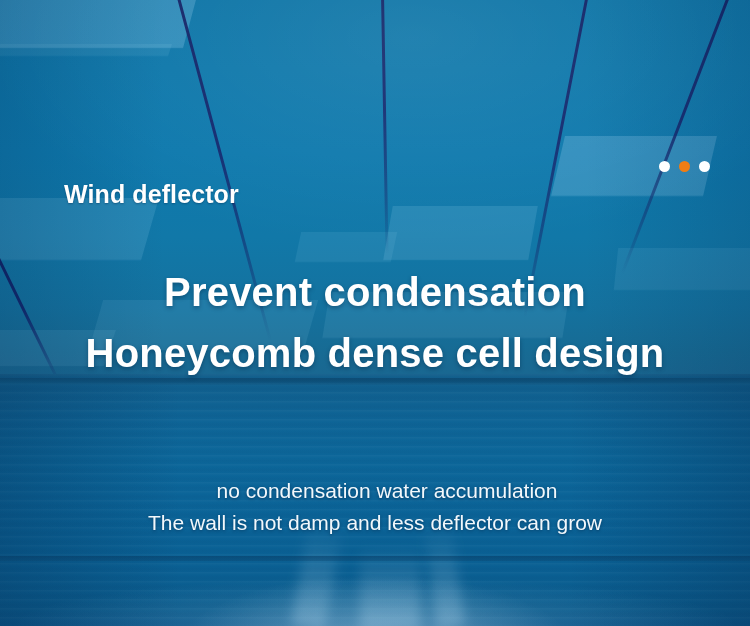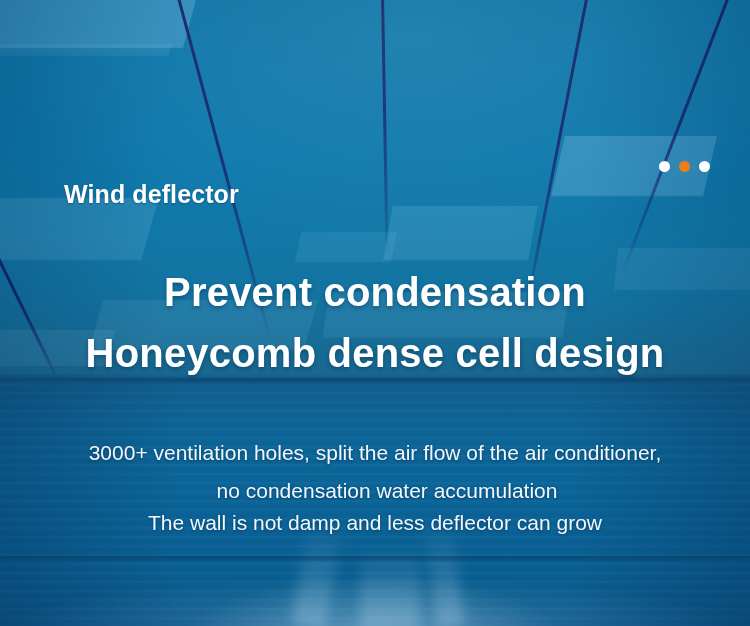--- a/index.html
+++ b/index.html
@@ -257,19 +257,18 @@
     <div class="dots">
       <span class="dot" style="background: rgb(255, 255, 255);"></span>
       <span class="dot accent" style="background: rgb(239, 125, 20);"></span>
       <span class="dot" style="background: rgb(255, 255, 255);"></span>
     </div>
 
     <div class="headline l1">Prevent condensation</div>
 
     <div class="headline l2">Honeycomb dense cell design</div>
 
-    <div class="sub s1">3000+ ventilation holes, split the air flow of the air conditioner,</div>
 
     <div class="sub s2">no condensation water accumulation</div>
 
     <div class="sub s3">The wall is not damp and less deflector can grow</div>
   </div>
 </div>
 
 </body></html>

